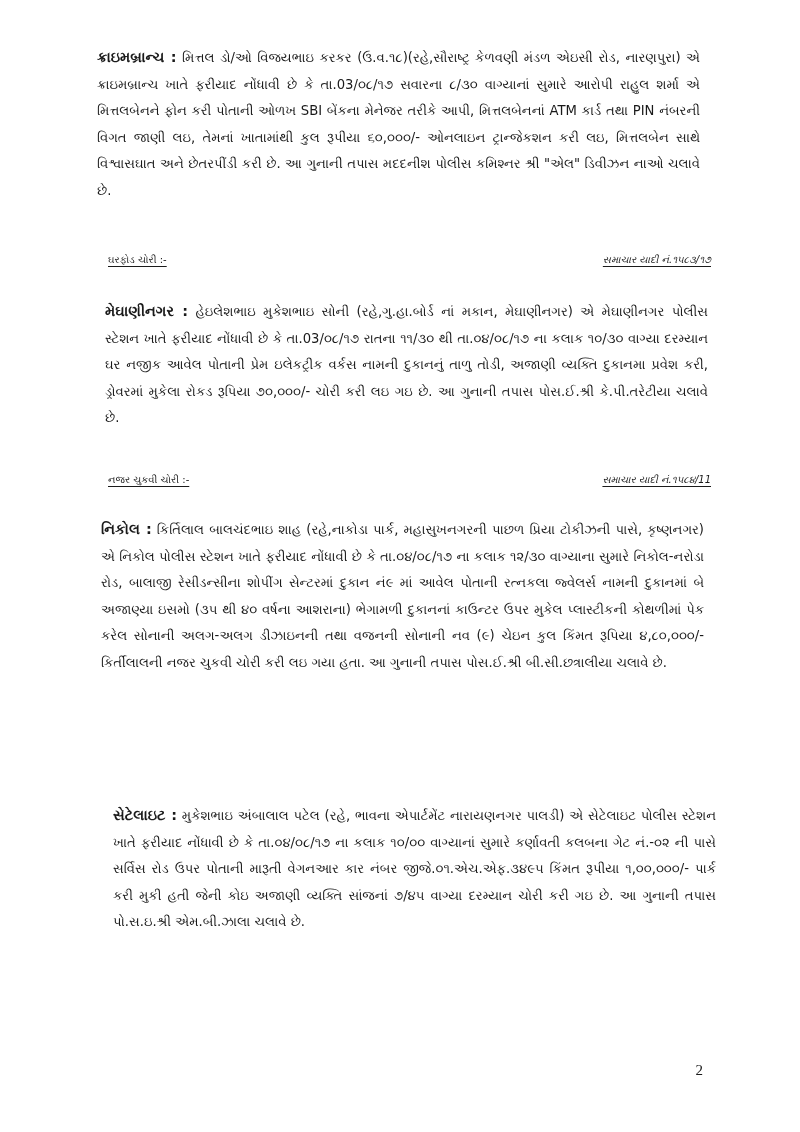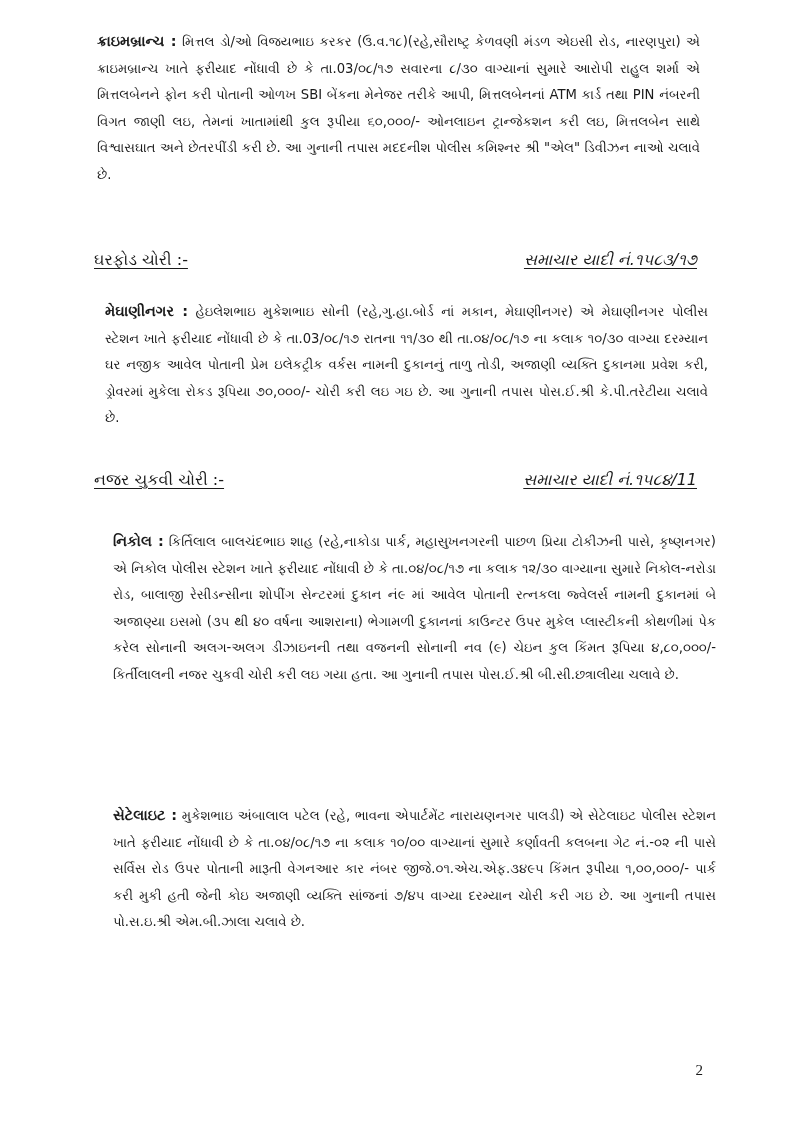--- a/index.html
+++ b/index.html
@@ -9,52 +9,52 @@
       color: #1a1a1a;
     }
     .page { position: absolute; left: 0; top: 0; width: 800px; height: 1132px; }
     .block {
       position: absolute; left: 97px; width: 603px;
       font-size: 13.2px; line-height: 26.5px;
       text-align: justify; text-align-last: left;
     }
     .lead { font-weight: bold; font-size: 14.5px; }
     .heading-row {
-      position: absolute; left: 94px; width: 603px; height: 24px;
-      font-size: 16px; line-height: 24px;
+      position: absolute; left: 108px; width: 603px; height: 24px;
+      font-size: 10px; line-height: 24px;
     }
     .heading-row .left { position: absolute; left: 0; top: 0; text-decoration: underline; text-underline-offset: 3px; }
     .heading-row .right { position: absolute; right: 0; top: 0; text-decoration: underline; text-underline-offset: 3px; font-style: italic; }
     .page-number {
       position: absolute; right: 97px; top: 1062px;
       font-family: "Liberation Serif", "DejaVu Serif", serif; font-size: 15px;
     }
   </style>
 </head>
 <body>
 
 <div class="page">
 
-  <p class="block" style="top:28px; margin:0;">
+  <p class="block" style="top:44px; margin:0;">
     <span class="lead">ક્રાઇમબ્રાન્ચ :</span><span> મિત્તલ ડો/ઓ વિજયભાઇ કરકર (ઉ.વ.૧૮)(રહે,સૌરાષ્ટ્ર કેળવણી મંડળ એઇસી રોડ, નારણપુરા) એ ક્રાઇમબ્રાન્ચ ખાતે ફરીયાદ નોંધાવી છે કે તા.03/૦૮/૧૭ સવારના ૮/૩૦ વાગ્યાનાં સુમારે આરોપી રાહુલ શર્મા એ મિત્તલબેનને ફોન કરી પોતાની ઓળખ SBI બેંકના મેનેજર તરીકે આપી, મિત્તલબેનનાં ATM કાર્ડ તથા PIN નંબરની વિગત જાણી લઇ, તેમનાં ખાતામાંથી કુલ રૂપીયા ૬૦,૦૦૦/- ઓનલાઇન ટ્રાન્જેકશન કરી લઇ, મિત્તલબેન સાથે વિશ્વાસઘાત અને છેતરપીંડી કરી છે. આ ગુનાની તપાસ મદદનીશ પોલીસ કમિશ્નર શ્રી "એલ" ડિવીઝન નાઓ ચલાવે છે.</span>
   </p>
 
   <div class="heading-row" style="top:248px;">
     <span class="left">ઘરફોડ ચોરી :-</span>
     <span class="right">સમાચાર યાદી નં.૧૫૮૩/૧૭</span>
   </div>
   <p class="block" style="top:290px; margin:8px;">
     <span class="lead">મેઘાણીનગર :</span><span> હેઇલેશભાઇ મુકેશભાઇ સોની (રહે,ગુ.હા.બોર્ડ નાં મકાન, મેઘાણીનગર) એ મેઘાણીનગર પોલીસ સ્ટેશન ખાતે ફરીયાદ નોંધાવી છે કે તા.03/૦૮/૧૭ રાતના ૧૧/૩૦ થી તા.૦૪/૦૮/૧૭ ના કલાક ૧૦/૩૦ વાગ્યા દરમ્યાન ઘર નજીક આવેલ પોતાની પ્રેમ ઇલેકટ્રીક વર્કસ નામની દુકાનનું તાળુ તોડી, અજાણી વ્યક્તિ દુકાનમા પ્રવેશ કરી, ડ્રોવરમાં મુકેલા રોકડ રૂપિયા ૭૦,૦૦૦/- ચોરી કરી લઇ ગઇ છે. આ ગુનાની તપાસ પોસ.ઈ.શ્રી કે.પી.તરેટીયા ચલાવે છે.</span>
   </p>
 
   <div class="heading-row" style="top:468px;">
     <span class="left">નજર ચુકવી ચોરી :-</span>
     <span class="right">સમાચાર યાદી નં.૧૫૮૪/11</span>
   </div>
-  <p class="block" style="top:512px; margin:16px;">
+  <p class="block" style="top:512px; margin:4px;">
     <span class="lead">નિકોલ :</span><span> કિર્તિલાલ બાલચંદભાઇ શાહ (રહે,નાકોડા પાર્ક, મહાસુખનગરની પાછળ પ્રિયા ટોકીઝની પાસે, કૃષ્ણનગર) એ નિકોલ પોલીસ સ્ટેશન ખાતે ફરીયાદ નોંધાવી છે કે તા.૦૪/૦૮/૧૭ ના કલાક ૧૨/૩૦ વાગ્યાના સુમારે નિકોલ-નરોડા રોડ, બાલાજી રેસીડન્સીના શોપીંગ સેન્ટરમાં દુકાન નં૯ માં આવેલ પોતાની રત્નકલા જ્વેલર્સ નામની દુકાનમાં બે અજાણ્યા ઇસમો (૩૫ થી ૪૦ વર્ષના આશરાના) ભેગામળી દુકાનનાં કાઉન્ટર ઉપર મુકેલ પ્લાસ્ટીકની કોથળીમાં પેક કરેલ સોનાની અલગ-અલગ ડીઝાઇનની તથા વજનની સોનાની નવ (૯) ચેઇન કુલ કિંમત રૂપિયા ૪,૮૦,૦૦૦/- કિર્તીલાલની નજર ચુકવી ચોરી કરી લઇ ગયા હતા. આ ગુનાની તપાસ પોસ.ઈ.શ્રી બી.સી.છત્રાલીયા ચલાવે છે.</span>
   </p>
 
   <p class="block" style="top:786px; margin:16px;">
     <span class="lead">સેટેલાઇટ :</span><span> મુકેશભાઇ અંબાલાલ પટેલ (રહે, ભાવના એપાર્ટમેંટ નારાયણનગર પાલડી) એ સેટેલાઇટ પોલીસ સ્ટેશન ખાતે ફરીયાદ નોંધાવી છે કે તા.૦૪/૦૮/૧૭ ના કલાક ૧૦/૦૦ વાગ્યાનાં સુમારે કર્ણાવતી કલબના ગેટ નં.-૦૨ ની પાસે સર્વિસ રોડ ઉપર પોતાની મારૂતી વેગનઆર કાર નંબર જીજે.૦૧.એચ.એફ.૩૪૯૫ કિંમત રૂપીયા ૧,૦૦,૦૦૦/- પાર્ક કરી મુકી હતી જેની કોઇ અજાણી વ્યક્તિ સાંજનાં ૭/૪૫ વાગ્યા દરમ્યાન ચોરી કરી ગઇ છે. આ ગુનાની તપાસ પો.સ.ઇ.શ્રી એમ.બી.ઝાલા ચલાવે છે.</span>
   </p>
 
   <div class="page-number">2</div>
 </div>
 

